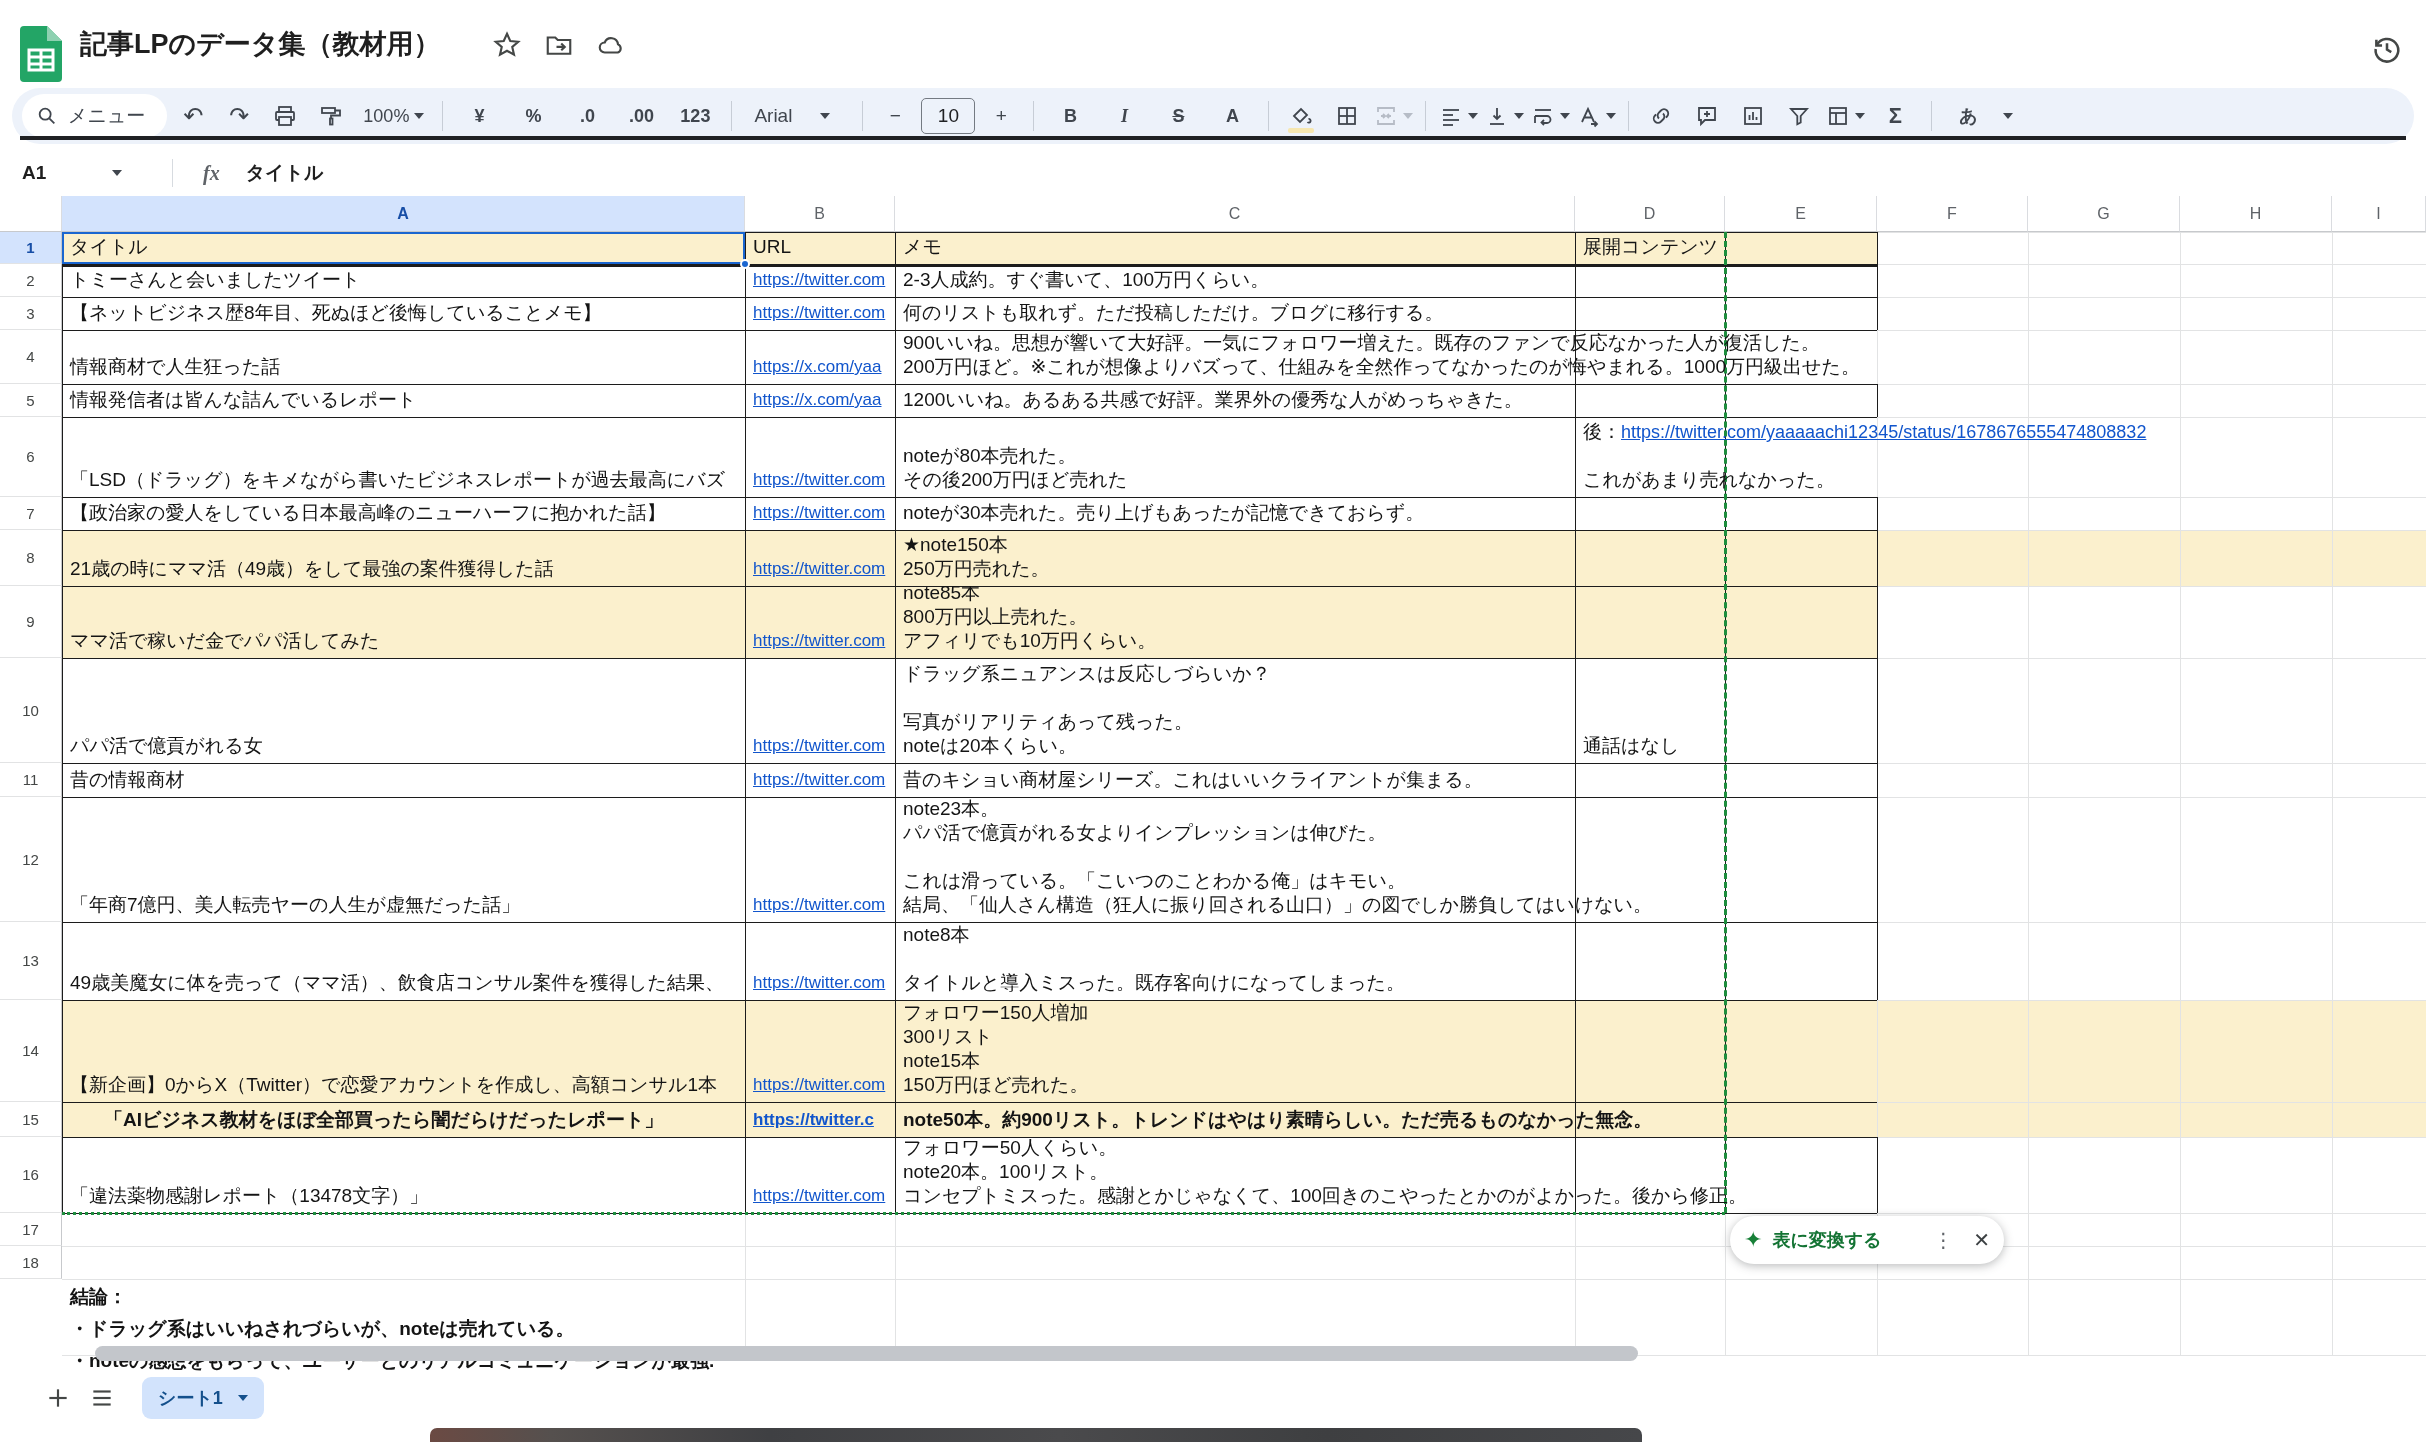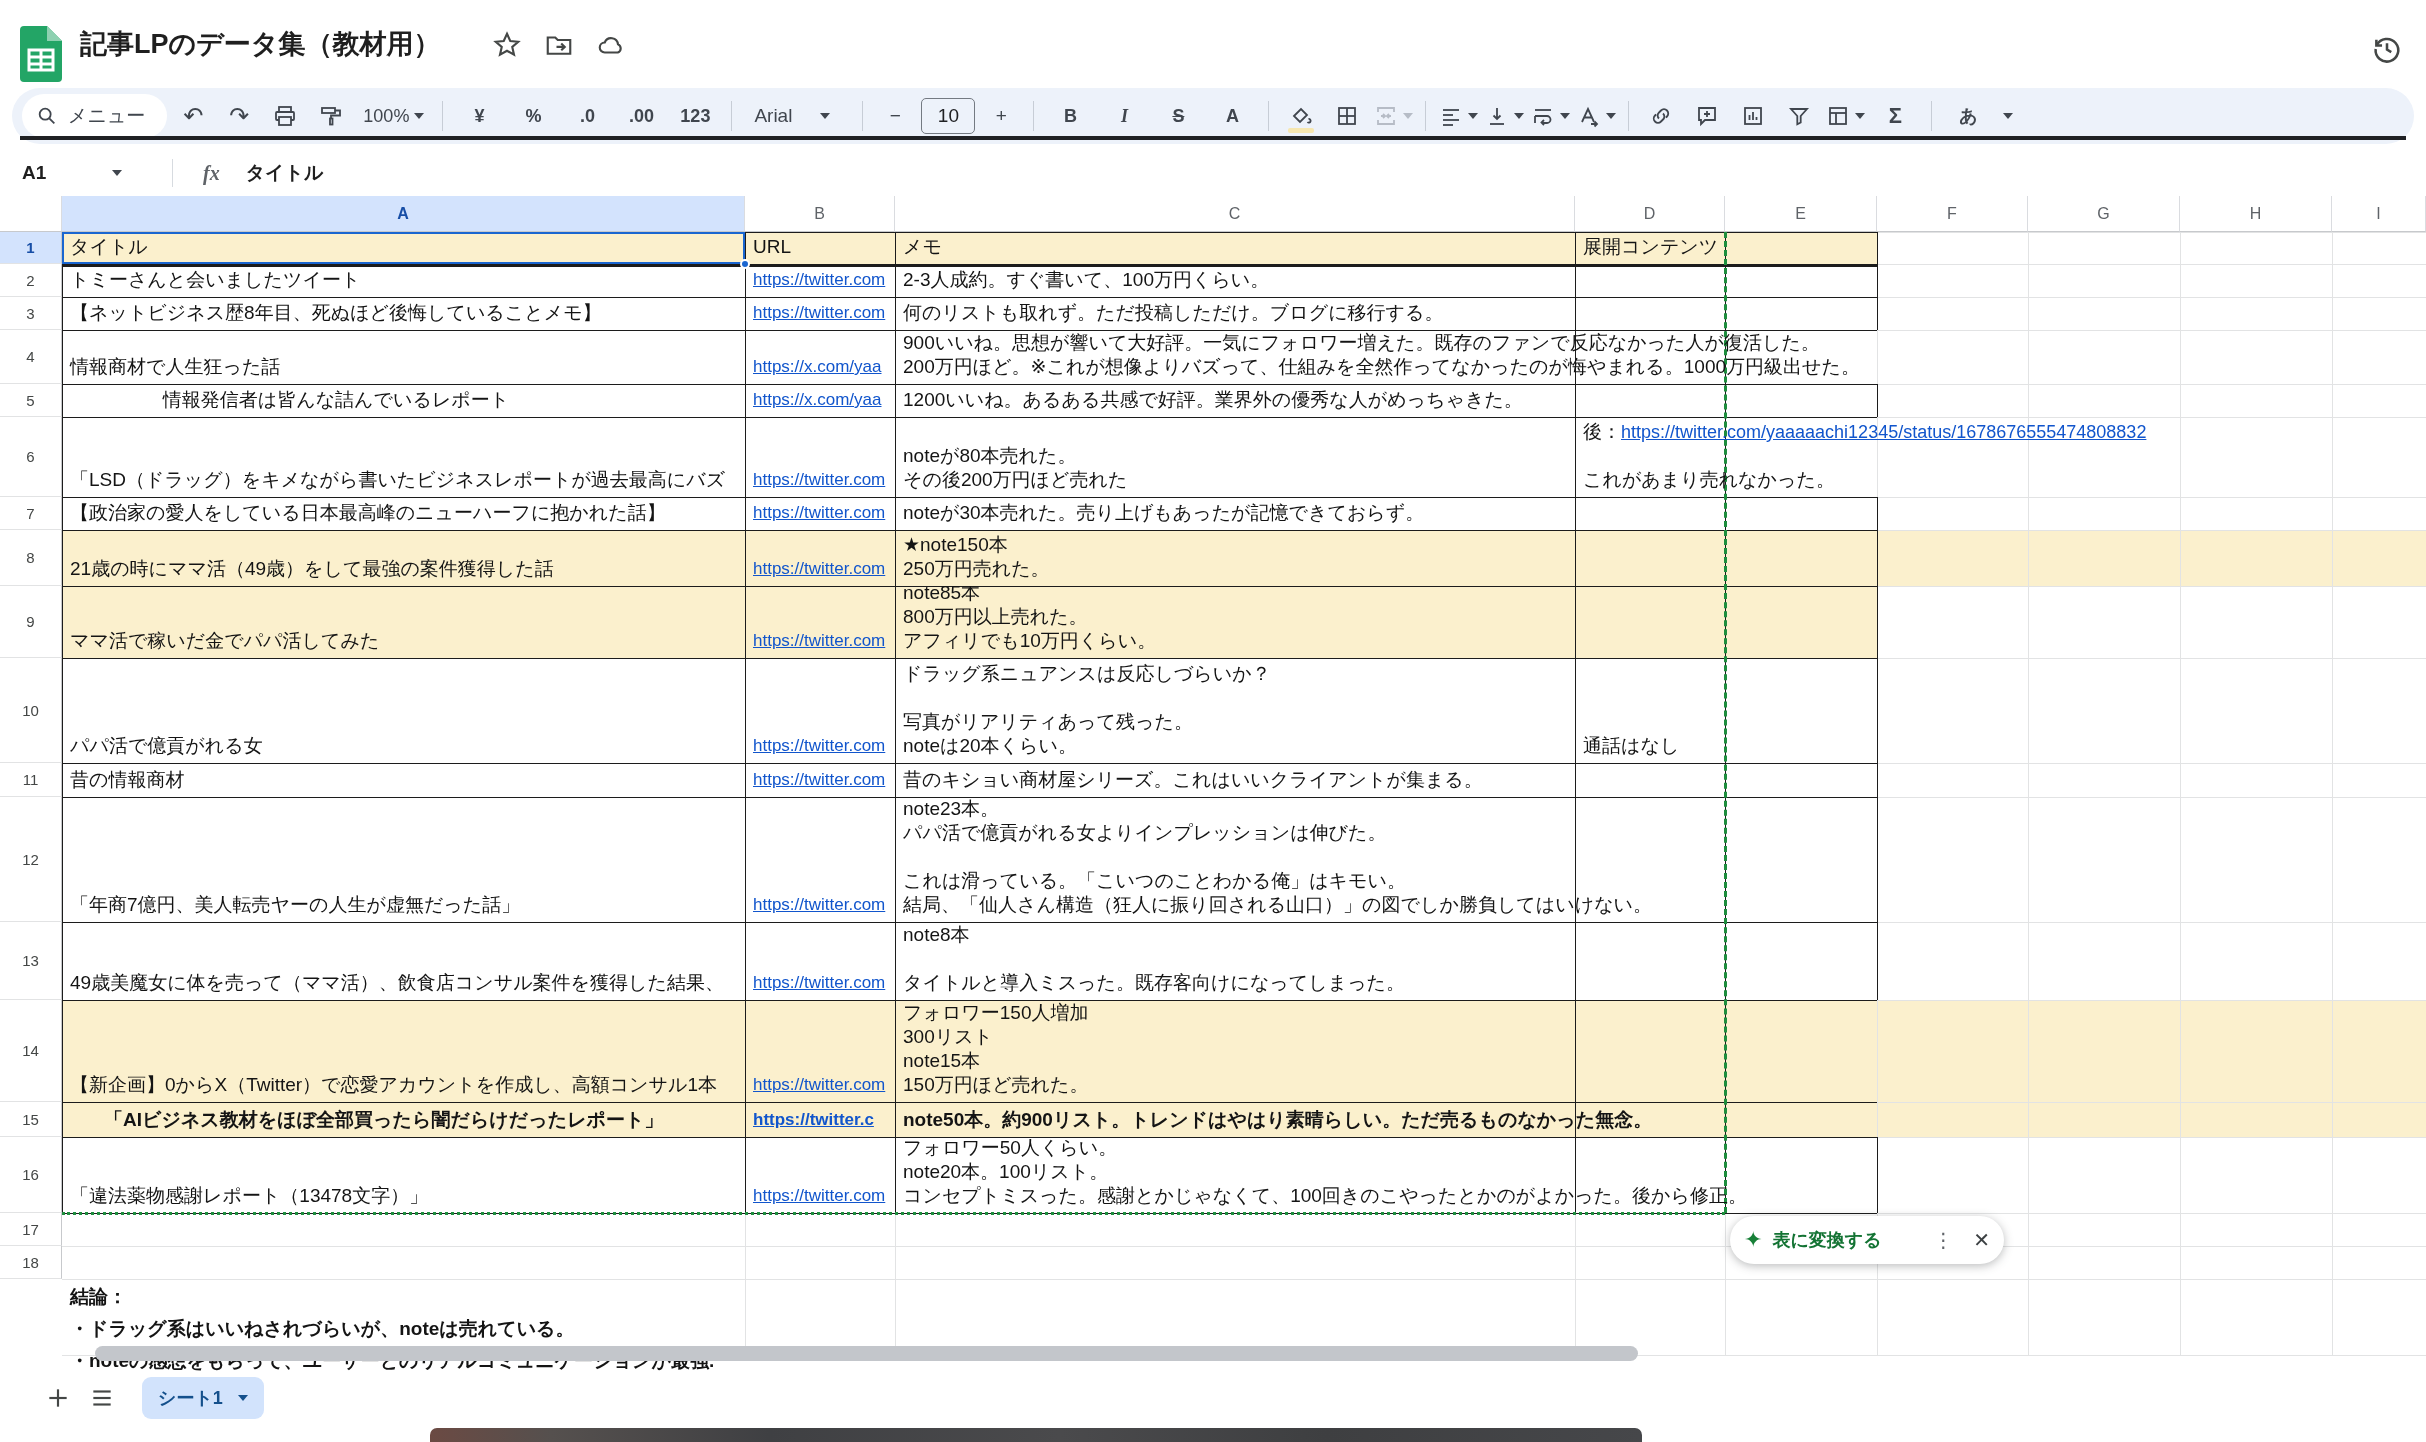--- a/index.html
+++ b/index.html
@@ -347,21 +347,21 @@
       <div class="cell" style="left: 63px; top: 68px; width: 681px; height: 33px;">トミーさんと会いましたツイート</div>
       <div class="cell" style="left: 746px; top: 68px; width: 148px; height: 33px;"><span class="lnk">https://twitter.com</span></div>
       <div class="cell" style="left: 896px; top: 68px; width: 678px; height: 33px;">2-3人成約。すぐ書いて、100万円くらい。</div>
       <div class="cell" style="left: 63px; top: 101px; width: 681px; height: 33px;">【ネットビジネス歴8年目、死ぬほど後悔していることメモ】</div>
       <div class="cell" style="left: 746px; top: 101px; width: 148px; height: 33px;"><span class="lnk">https://twitter.com</span></div>
       <div class="cell" style="left: 896px; top: 101px; width: 678px; height: 33px;">何のリストも取れず。ただ投稿しただけ。ブログに移行する。</div>
       <div class="cell" style="left: 63px; top: 134px; width: 681px; height: 54px;">情報商材で人生狂った話</div>
       <div class="cell" style="left: 746px; top: 134px; width: 148px; height: 54px;"><span class="lnk">https://x.com/yaa</span></div>
       <div class="cell noclip" style="left: 896px; top: 134px; width: 1531px; height: 54px;">900いいね。思想が響いて大好評。一気にフォロワー増えた。既存のファンで反応なかった人が復活した。
 200万円ほど。※これが想像よりバズって、仕組みを全然作ってなかったのが悔やまれる。1000万円級出せた。</div>
-      <div class="cell" style="left: 63px; top: 188px; width: 545px; height: 33px; text-align: center;">情報発信者は皆んな詰んでいるレポート</div>
+      <div class="cell" style="left: 63px; top: 188px; width: 545px; height: 33px;">情報発信者は皆んな詰んでいるレポート</div>
       <div class="cell" style="left: 746px; top: 188px; width: 148px; height: 33px;"><span class="lnk">https://x.com/yaa</span></div>
       <div class="cell" style="left: 896px; top: 188px; width: 678px; height: 33px;">1200いいね。あるある共感で好評。業界外の優秀な人がめっちゃきた。</div>
       <div class="cell" style="left: 63px; top: 221px; width: 681px; height: 80px;">「LSD（ドラッグ）をキメながら書いたビジネスレポートが過去最高にバズ</div>
       <div class="cell" style="left: 746px; top: 221px; width: 148px; height: 80px;"><span class="lnk">https://twitter.com</span></div>
       <div class="cell" style="left: 896px; top: 221px; width: 678px; height: 80px;">noteが80本売れた。
 その後200万円ほど売れた</div>
       <div class="cell noclip" style="left: 1576px; top: 221px; width: 851px; height: 80px;"><span><span>後：</span><span class="lnk" style="font-size: 18px;">https://twitter.com/yaaaaachi12345/status/1678676555474808832</span></span><span>&nbsp;</span><span>これがあまり売れなかった。</span></div>
       <div class="cell" style="left: 63px; top: 301px; width: 681px; height: 33px;">【政治家の愛人をしている日本最高峰のニューハーフに抱かれた話】</div>
       <div class="cell" style="left: 746px; top: 301px; width: 148px; height: 33px;"><span class="lnk">https://twitter.com</span></div>
       <div class="cell" style="left: 896px; top: 301px; width: 678px; height: 33px;">noteが30本売れた。売り上げもあったが記憶できておらず。</div>

